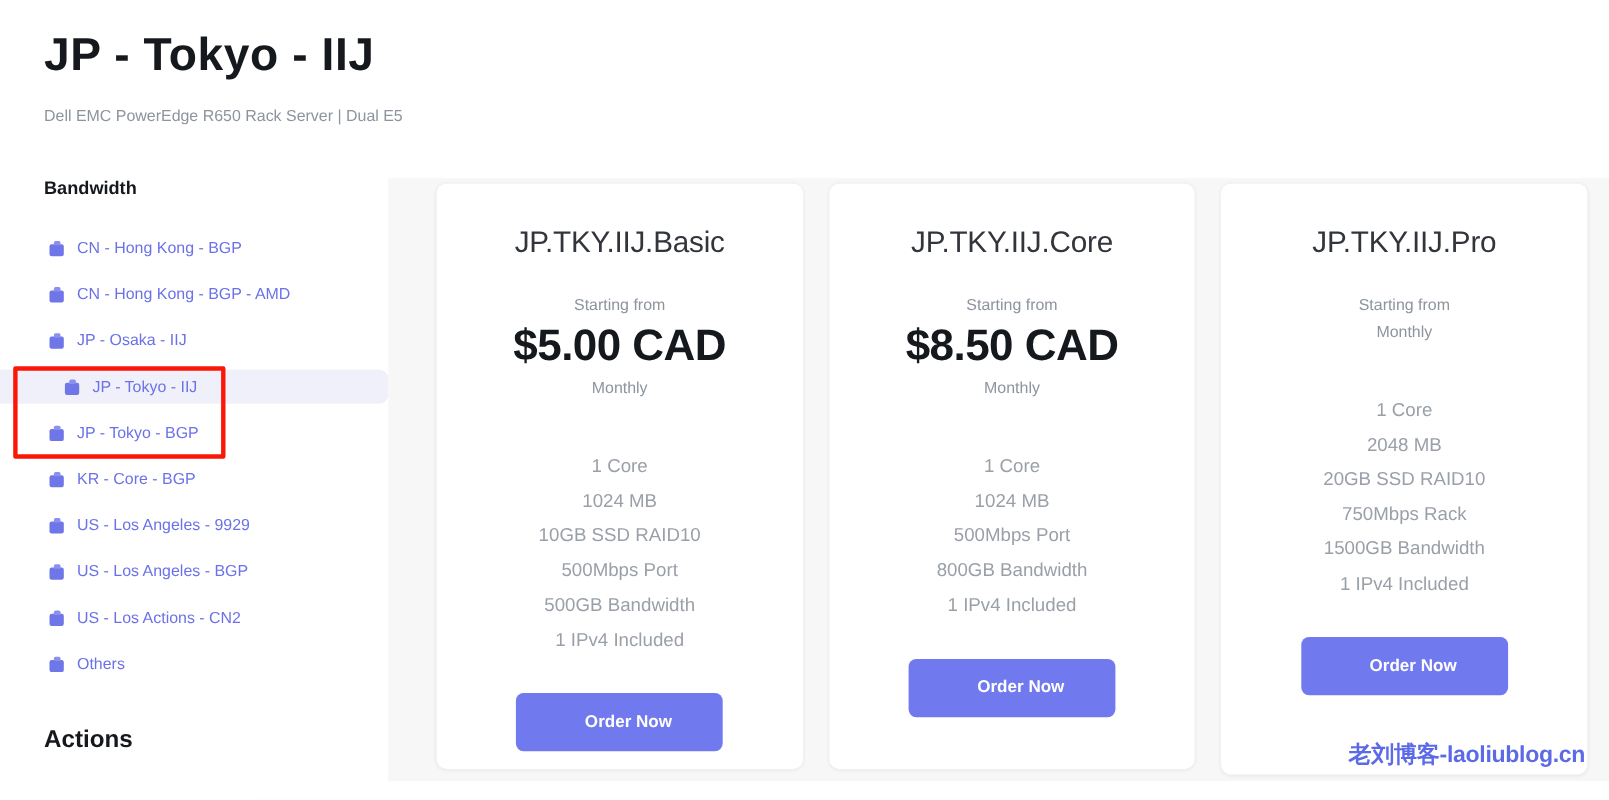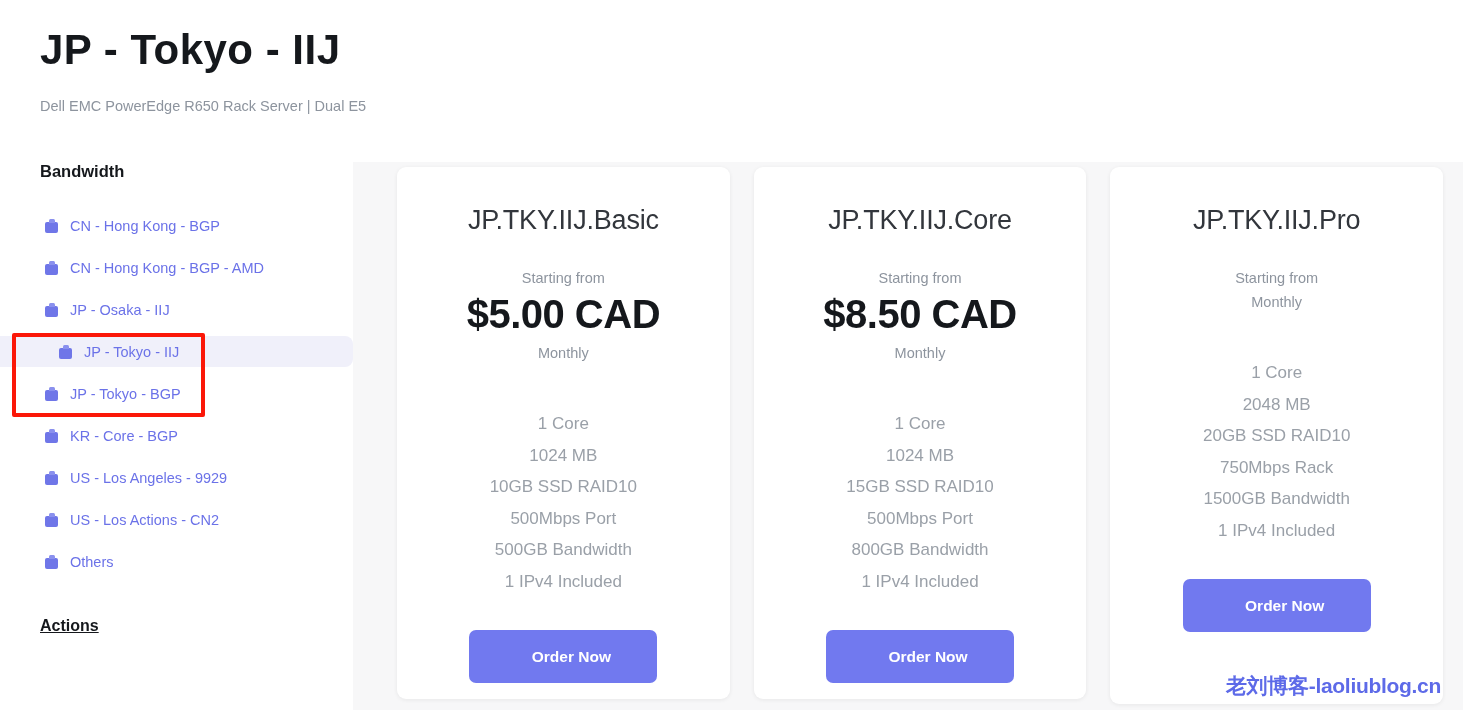--- a/index.html
+++ b/index.html
@@ -106,24 +106,23 @@
   }
 
   .cat-label {
     font-size: 14.5px;
     color: #6b72e8;
     white-space: nowrap;
   }
 
   #actions-heading {
     margin-top: 40px;
-    font-size: 16px;
+    font-size: 22px;
     font-weight: bold;
     color: #15181c;
-    text-decoration: underline;
   }
 
   
   #annotation-box {
     position: absolute;
     left: 12px;
     top: 171px;
     width: 193px;
     height: 84px;
     border: 4px solid #fb1708;
@@ -269,20 +268,26 @@
       <li>
           <a class="cat-item">
         <span class="box-icon"></span>
         <span class="cat-label">KR - Core - BGP</span>
       </a>
         </li>
       <li>
           <a class="cat-item">
         <span class="box-icon"></span>
         <span class="cat-label">US - Los Angeles - 9929</span>
+      </a>
+        </li>
+      <li>
+          <a class="cat-item">
+        <span class="box-icon"></span>
+        <span class="cat-label">US - Los Angeles - BGP</span>
       </a>
         </li>
       <li>
           <a class="cat-item">
         <span class="box-icon"></span>
         <span class="cat-label">US - Los Actions - CN2</span>
       </a>
         </li>
       <li>
           <a class="cat-item">
@@ -316,21 +321,20 @@
     </div>
 
     <div class="plan-card short">
       <div class="plan-name">JP.TKY.IIJ.Core</div>
       <div class="plan-starting">Starting from</div>
       <div class="plan-price">$8.50 CAD</div>
       <div class="plan-cycle">Monthly</div>
       <ul class="plan-specs">
         <li>1 Core</li>
         <li>1024 MB</li>
-        <li>15GB SSD RAID10</li>
         <li>500Mbps Port</li>
         <li>800GB Bandwidth</li>
         <li>1 IPv4 Included</li>
       </ul>
       <button class="order-btn">Order Now</button>
     </div>
 
     <div class="plan-card tall">
       <div class="plan-name">JP.TKY.IIJ.Pro</div>
       <div class="plan-starting">Starting from</div>

